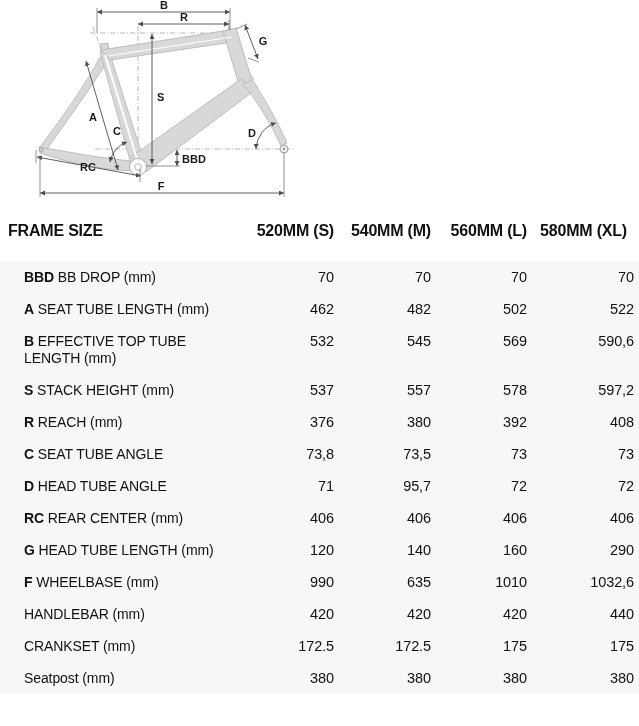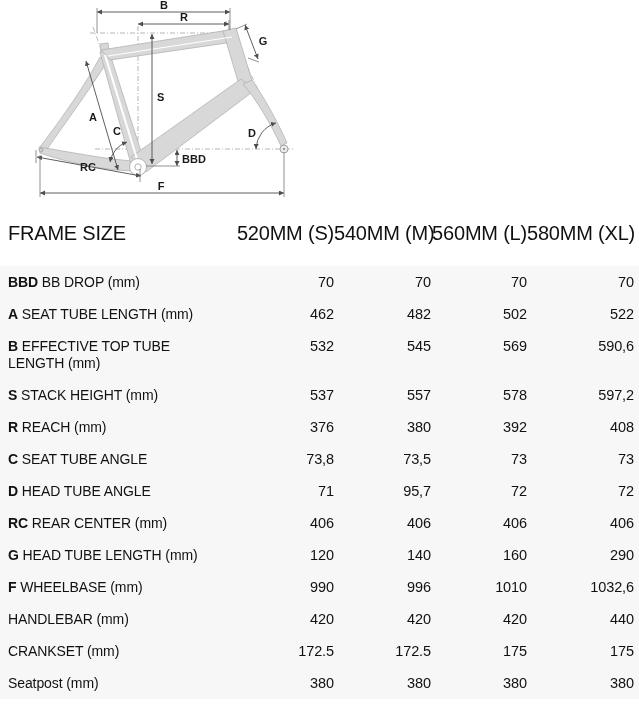--- a/index.html
+++ b/index.html
@@ -17,32 +17,32 @@
   }
   .diagram{width:639px;height:215px;background:#fff;}
   .frame-part{fill:var(--frame-fill);stroke:var(--frame-stroke);stroke-width:0.8;}
   .dim{stroke:var(--dim-line);stroke-width:0.9;fill:none;}
   .tick{stroke:#777;stroke-width:0.8;fill:none;}
   .dash{stroke:#9a9a9a;stroke-width:0.7;fill:none;stroke-dasharray:5 2 1 2;}
   .lbl{font-family:"Liberation Sans",sans-serif;font-size:11px;font-weight:700;fill:#1a1a1a;}
   table.geo{border-collapse:collapse;width:639px;table-layout:fixed;}
   thead th{
     border-bottom:2px solid var(--header-border);
-    font-size:20px;font-weight:400;text-align:right;
+    font-size:16px;font-weight:700;text-align:right;
     padding:7px 0 8px 0;white-space:nowrap;letter-spacing:-0.2px;margin-left:11px;
   }
   thead th.label-col{text-align:left;padding-left:8px;}
   thead th:last-child{padding-right:12px;}
   tbody td{
     background:var(--body-bg);
     font-size:14px;line-height:17px;
     padding:8px 0 7px 0;vertical-align:top;letter-spacing:-0.1px;
   }
   tbody tr:first-child td{border-top:13px solid #fff;}
-  tbody td.label-cell{padding-left:8px;}
+  tbody td.label-cell{padding-left:24px;}
   tbody td.num{text-align:right;font-weight:400;font-size:14.5px;}
   tbody td:last-child{padding-right:5px;}
 </style>
 </head>
 <body>
 
 <div class="diagram">
   <svg width="639" height="215" viewBox="0 0 639 215">
     <defs>
       <marker id="ar" markerWidth="7" markerHeight="7" refX="5" refY="2.5" orient="auto" markerUnits="userSpaceOnUse">
@@ -203,21 +203,21 @@
       <tr>
         <td class="label-cell"><b>G</b> HEAD TUBE LENGTH (mm)</td>
         <td class="num">120</td>
         <td class="num">140</td>
         <td class="num">160</td>
         <td class="num">290</td>
       </tr>
       <tr>
         <td class="label-cell"><b>F</b> WHEELBASE (mm)</td>
         <td class="num">990</td>
-        <td class="num">996</td>
+        <td class="num">635</td>
         <td class="num">1010</td>
         <td class="num">1032,6</td>
       </tr>
       <tr>
         <td class="label-cell">HANDLEBAR (mm)</td>
         <td class="num">420</td>
         <td class="num">420</td>
         <td class="num">420</td>
         <td class="num">440</td>
       </tr>

